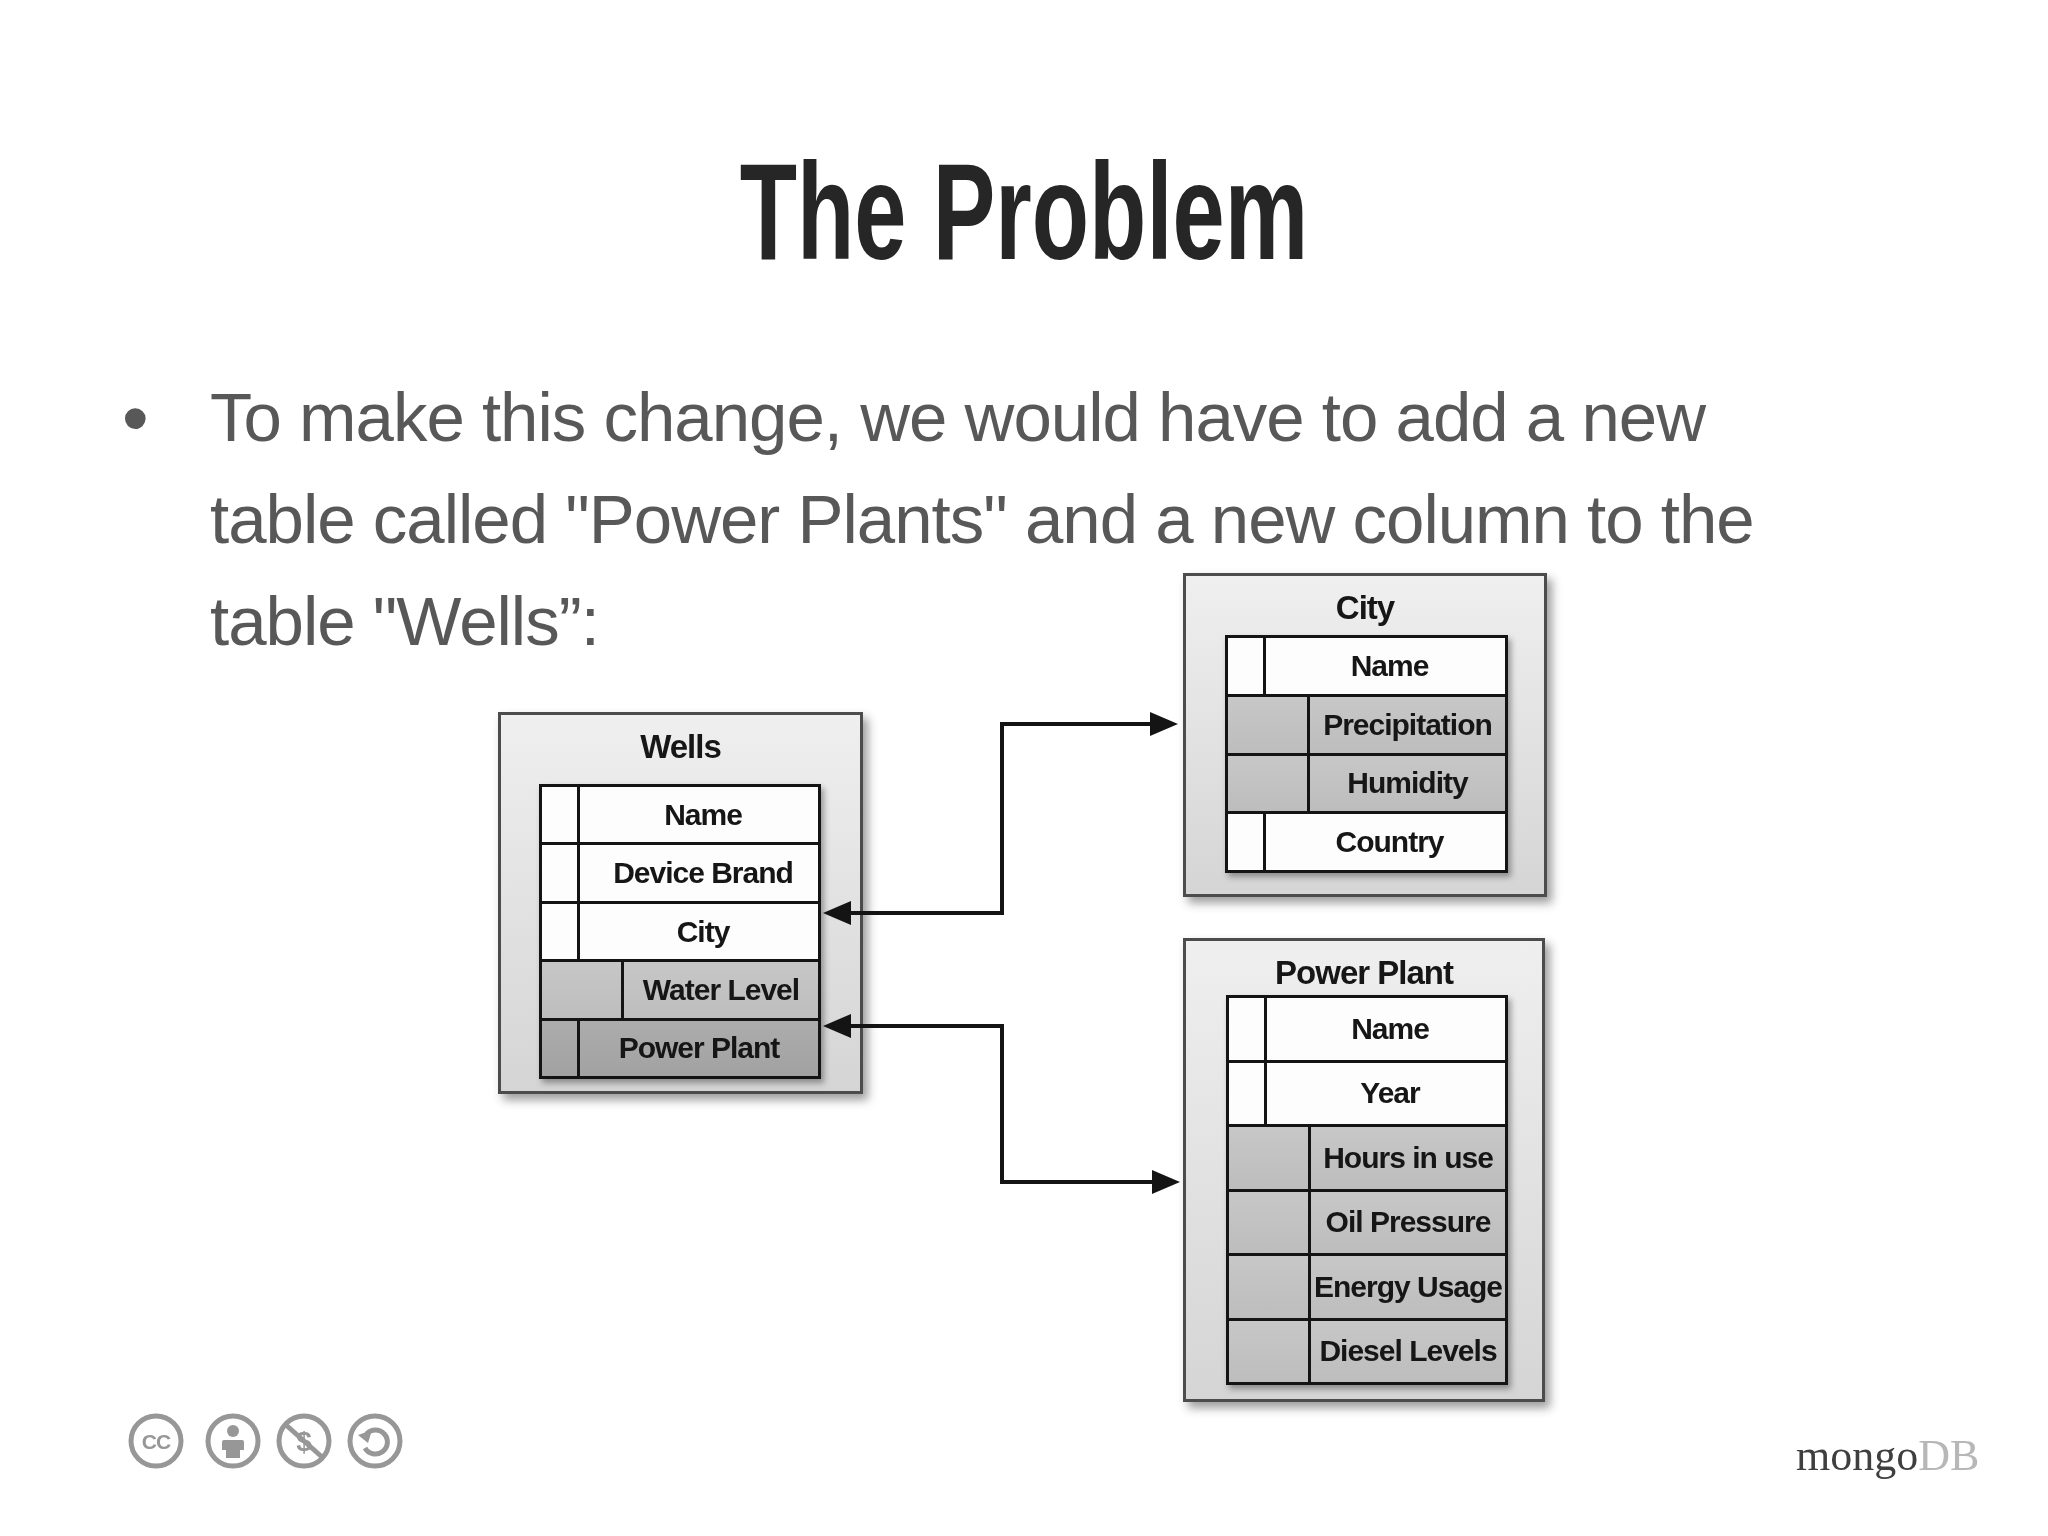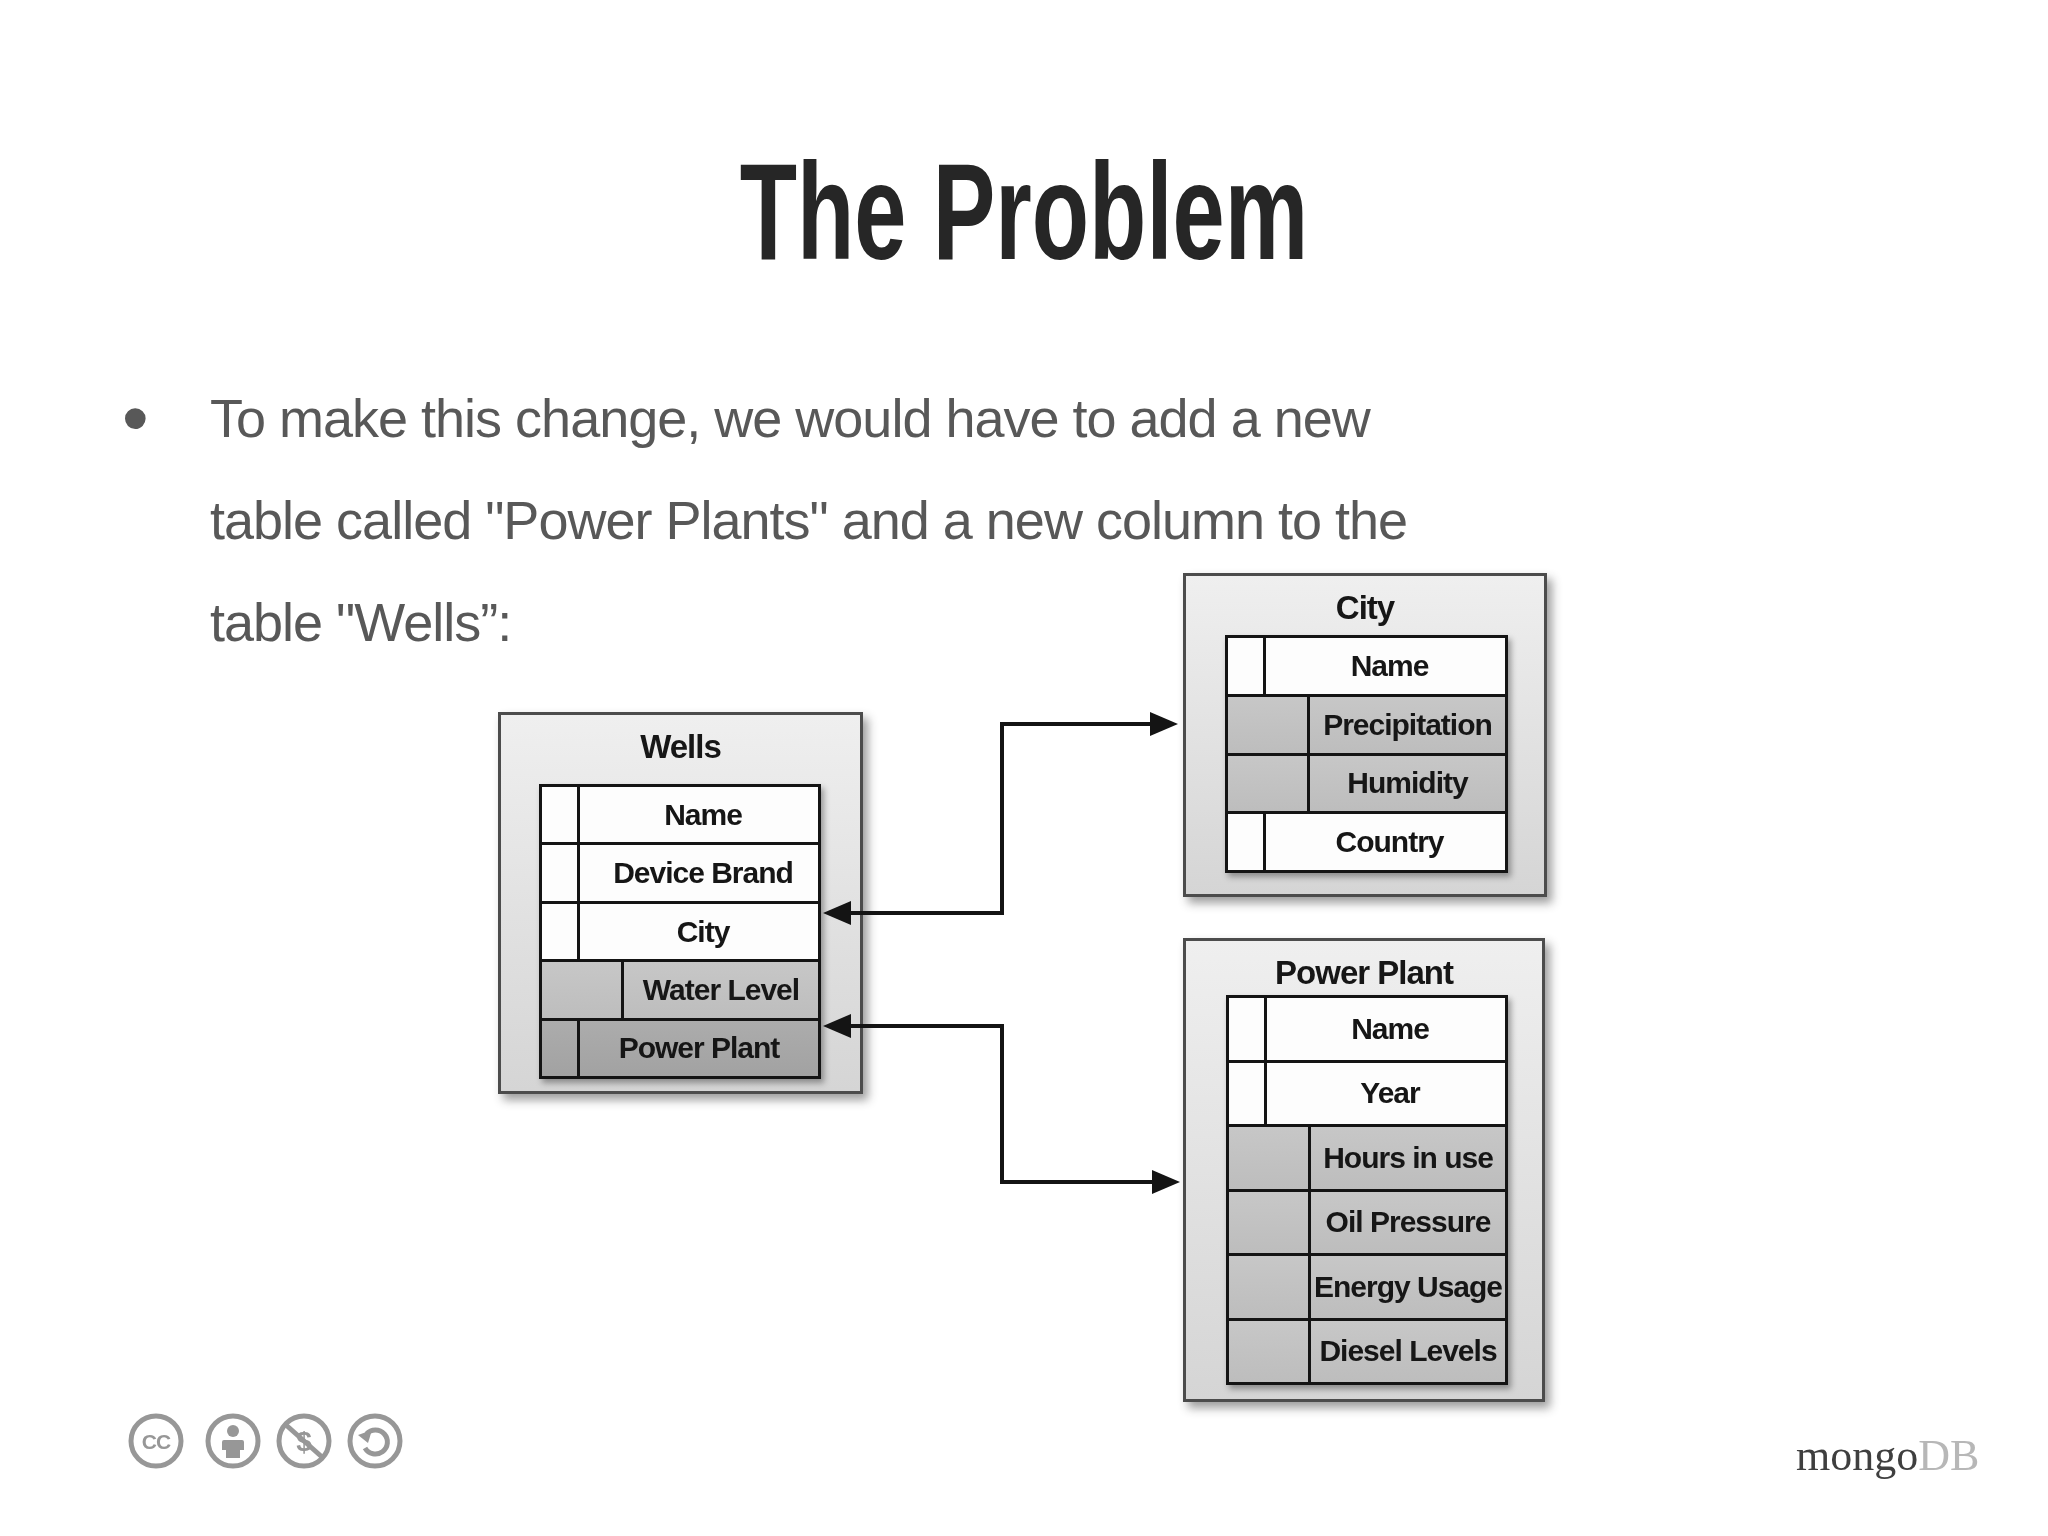--- a/index.html
+++ b/index.html
@@ -18,21 +18,21 @@
   .title-wrap{position:absolute;left:0;right:0;top:136px;height:150px;
               display:flex;justify-content:center;align-items:flex-start;}
   .title-text{display:inline-block;font-size:138px;line-height:150px;font-weight:bold;
               color:var(--title_ink);transform:scaleX(0.68);transform-origin:50% 50%;
               white-space:nowrap;}
 
   
   .bullet-char{position:absolute;left:122px;top:367px;width:60px;font-size:76px;
                line-height:102px;color:var(--body_ink);}
   .bullet-lines{position:absolute;left:210px;top:367px;color:var(--body_ink);
-                font-size:54px;line-height:102px;letter-spacing:-1px;white-space:nowrap;}
+                font-size:69px;line-height:102px;letter-spacing:-1px;white-space:nowrap;}
 
   
   .ebox{position:absolute;background:linear-gradient(180deg,var(--box_top),var(--box_bottom));
         border:3px solid var(--box_border);box-shadow:5px 6px 9px rgba(40,40,40,0.45);}
   .ebox-title{position:absolute;top:12px;left:0;right:0;text-align:center;
               font-size:33px;line-height:40px;font-weight:bold;letter-spacing:-1px;color:#161616;}
   .etable{position:absolute;display:flex;flex-direction:column;
           border:3px solid var(--ink);background:var(--row_white);
           box-shadow:3px 4px 6px rgba(0,0,0,0.35);}
   .erow{flex:1;display:flex;align-items:stretch;}

